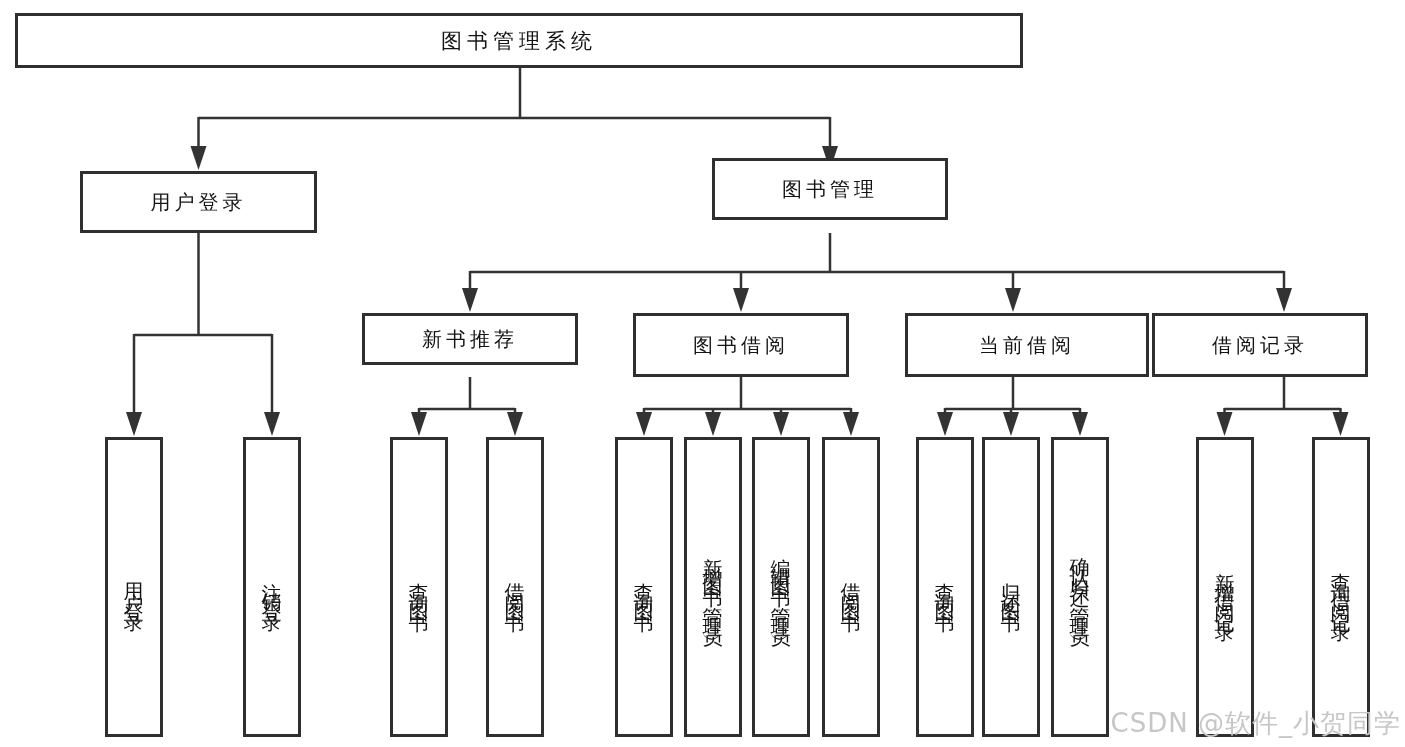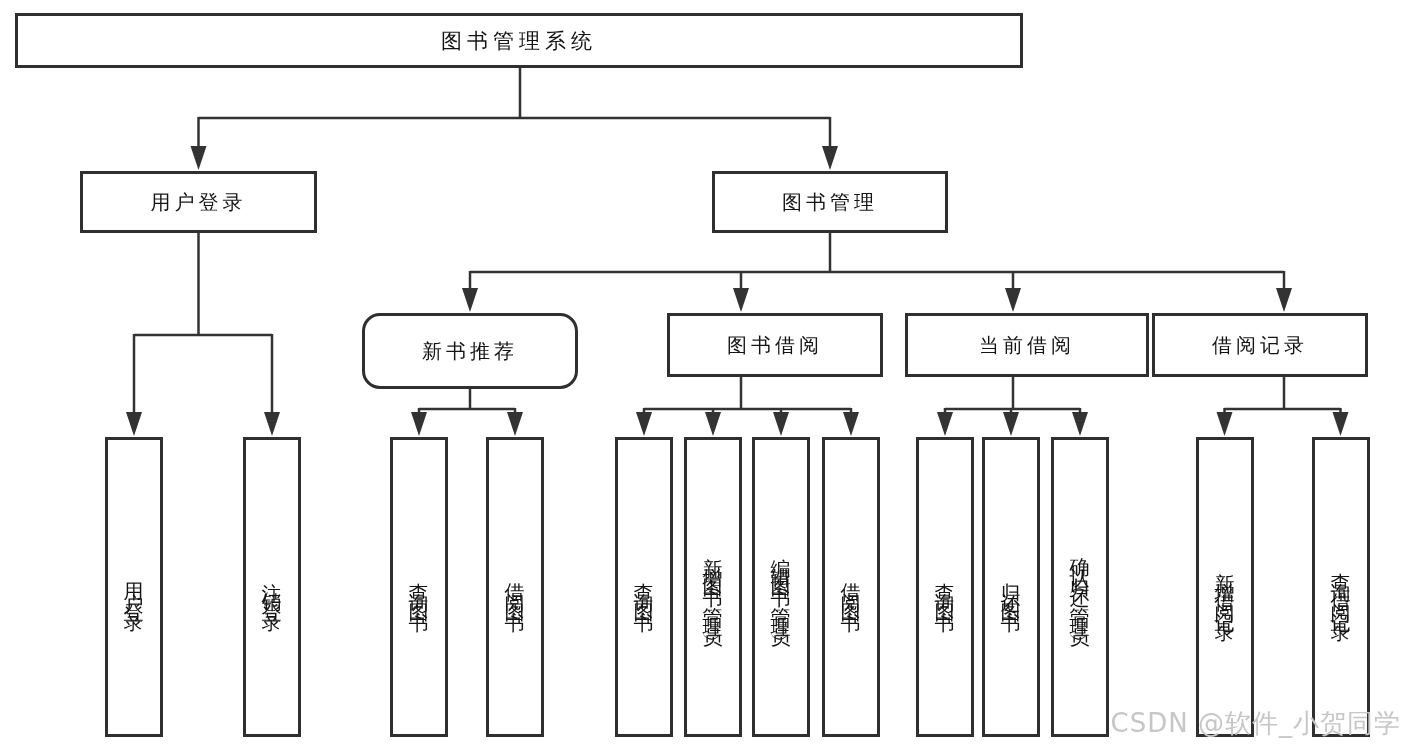--- a/index.html
+++ b/index.html
@@ -100,28 +100,28 @@
     </g>
   </svg>
 
   <div class="node root" style="left:15px;top:13px;width:1008px;height:55px;font-family:Liberation Mono, monospace;">
     <span>图书管理系统</span>
   </div>
 
   <div class="node" style="left:80px;top:171px;width:237px;height:62px;">
     <span>用户登录</span>
   </div>
-  <div class="node" style="left:712px;top:171px;width:236px;height:62px;">
+  <div class="node" style="left:712px;top:158px;width:236px;height:62px;">
     <span>图书管理</span>
   </div>
 
-  <div class="node" style="left:362px;top:313px;width:216px;height:76px;border-radius:18px;">
+  <div class="node" style="left:362px;top:313px;width:216px;height:52px;">
     <span>新书推荐</span>
   </div>
-  <div class="node" style="left:667px;top:313px;width:216px;height:64px;">
+  <div class="node" style="left:633px;top:313px;width:216px;height:64px;">
     <span>图书借阅</span>
   </div>
   <div class="node" style="left:905px;top:313px;width:244px;height:64px;text-align:center;">
     <span>当前借阅</span>
   </div>
   <div class="node" style="left:1152px;top:313px;width:216px;height:64px;">
     <span>借阅记录</span>
   </div>
 
   <div class="leaf" style="left:105px;">

